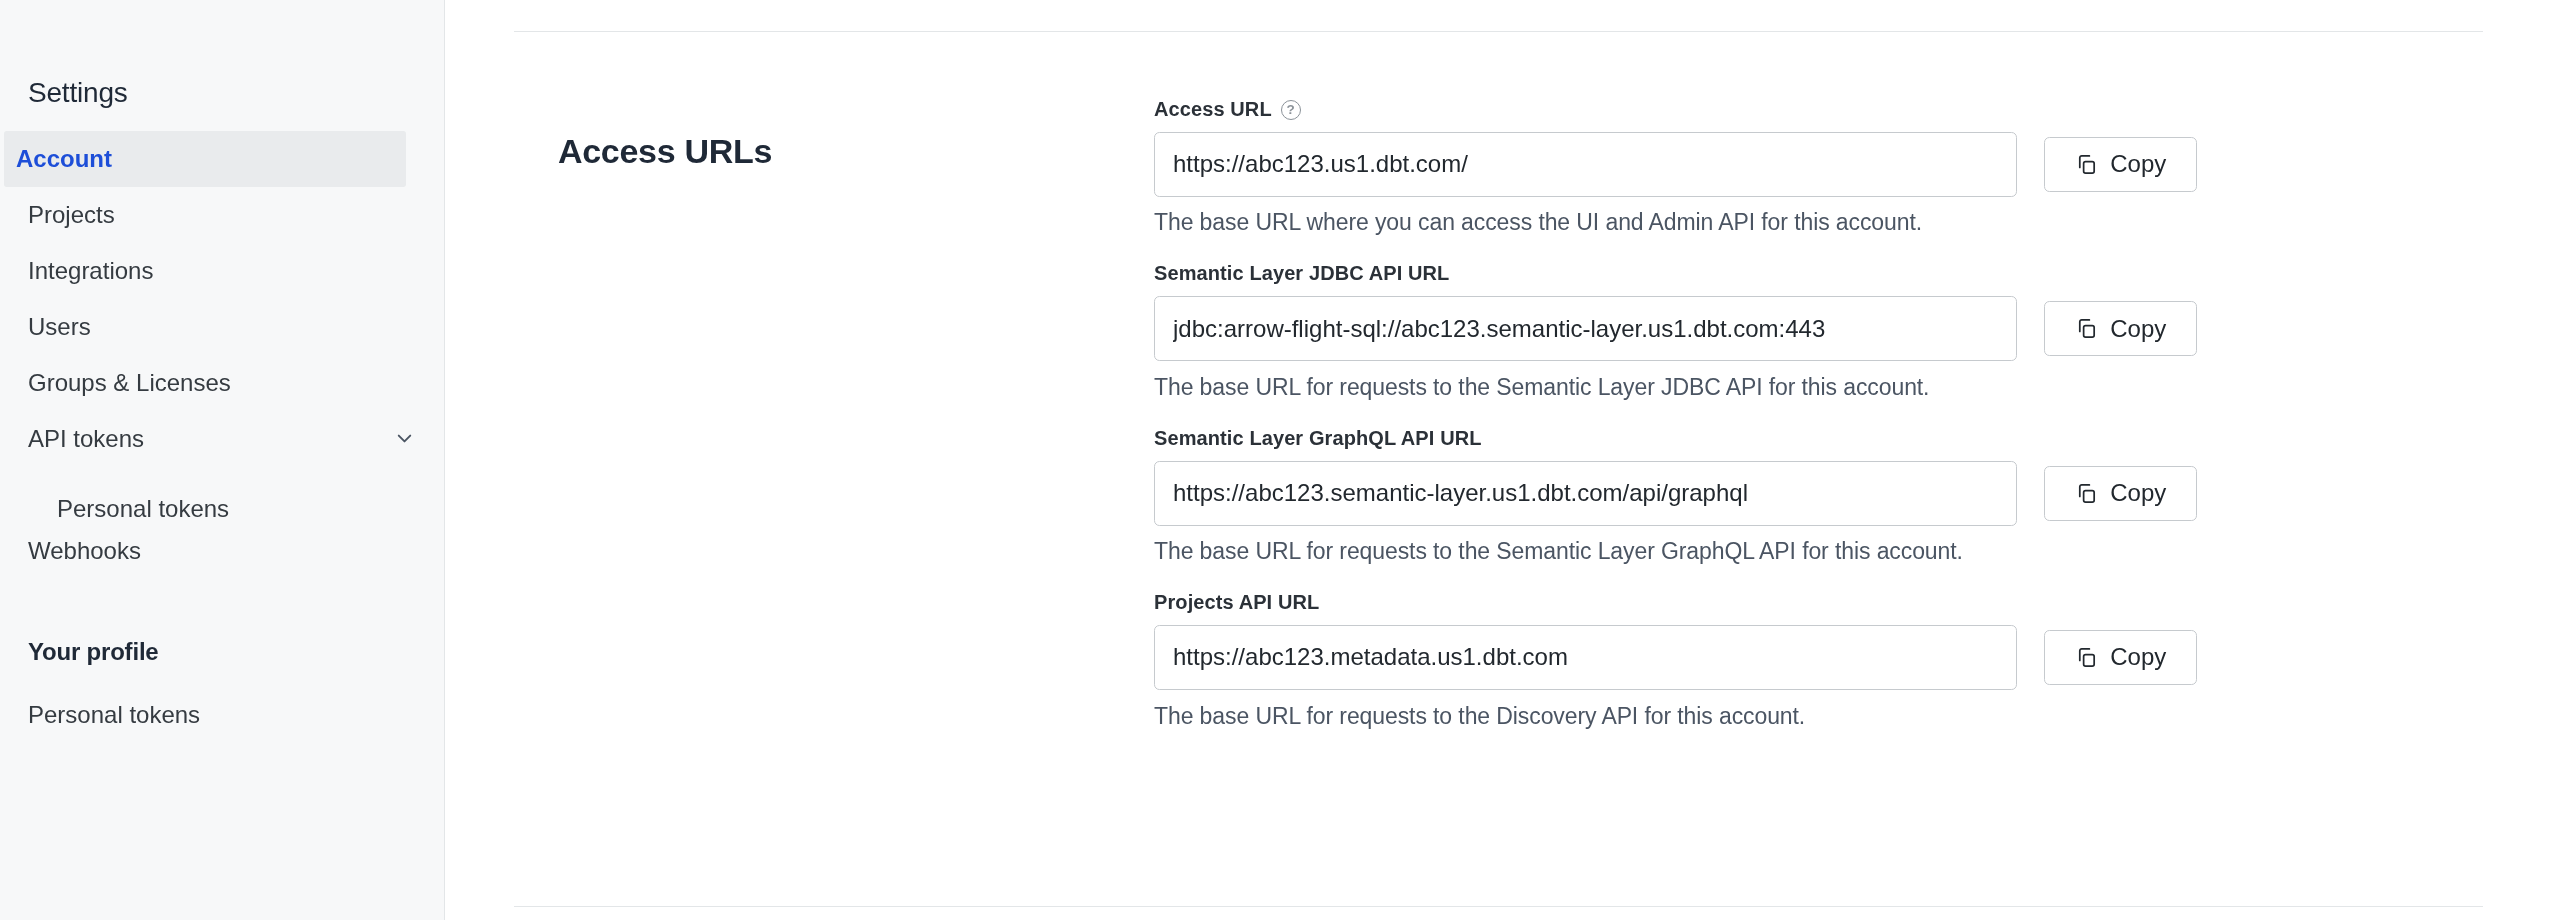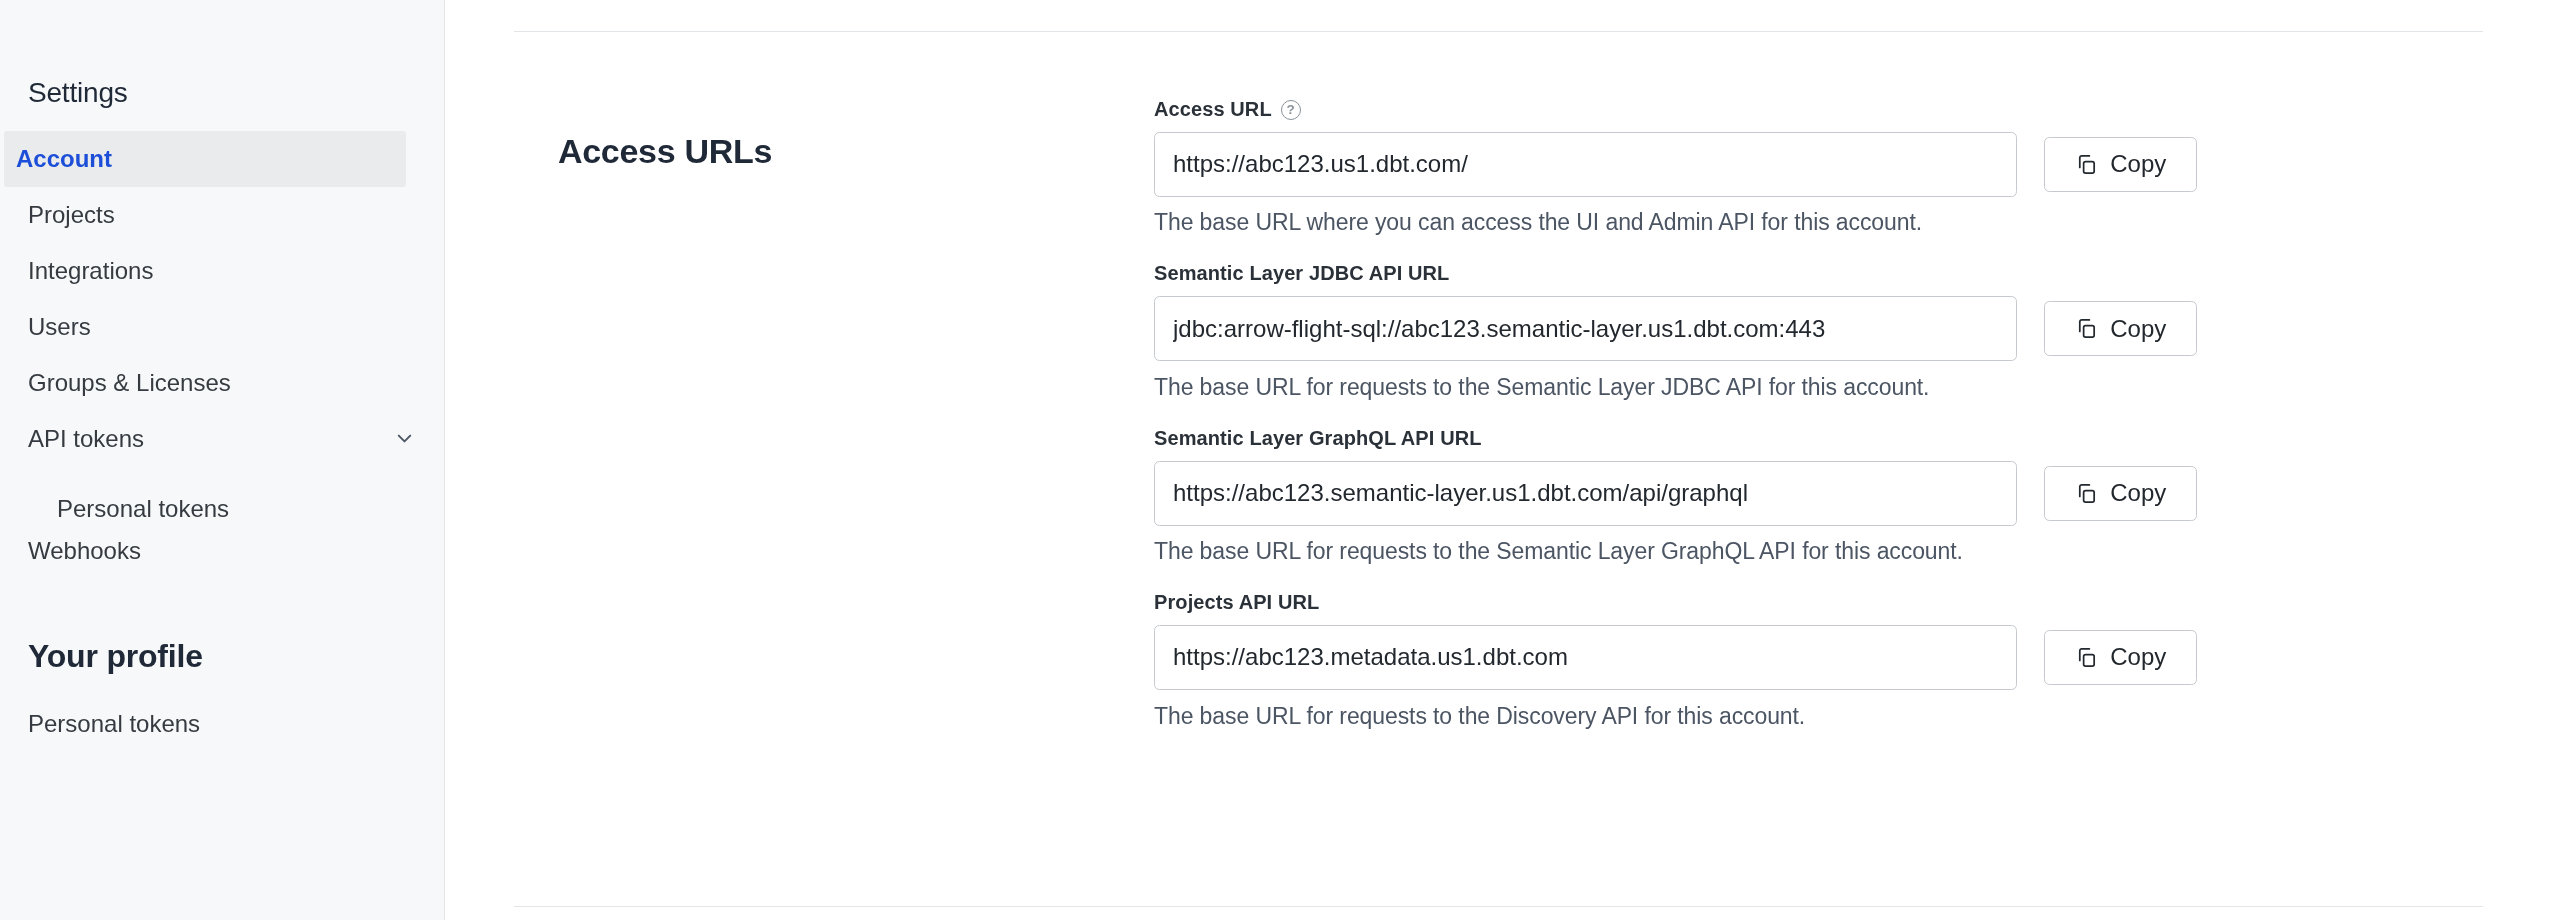--- a/index.html
+++ b/index.html
@@ -61,21 +61,21 @@
     font-size: 24px;
     align-items: flex-end;
   }
   .nav-item .chev {
     margin-left: auto;
     display: inline-flex;
     align-items: center;
     color: #4b5563;
   }
   .group-title {
-    font-size: 32px;
+    font-size: 24px;
     font-weight: bold;
     color: #1f2937;
     padding: 0 28px;
     margin-top: 59px;
     margin-bottom: 21.5px;
     letter-spacing: -0.2px;
   }
 
   
   .main {

